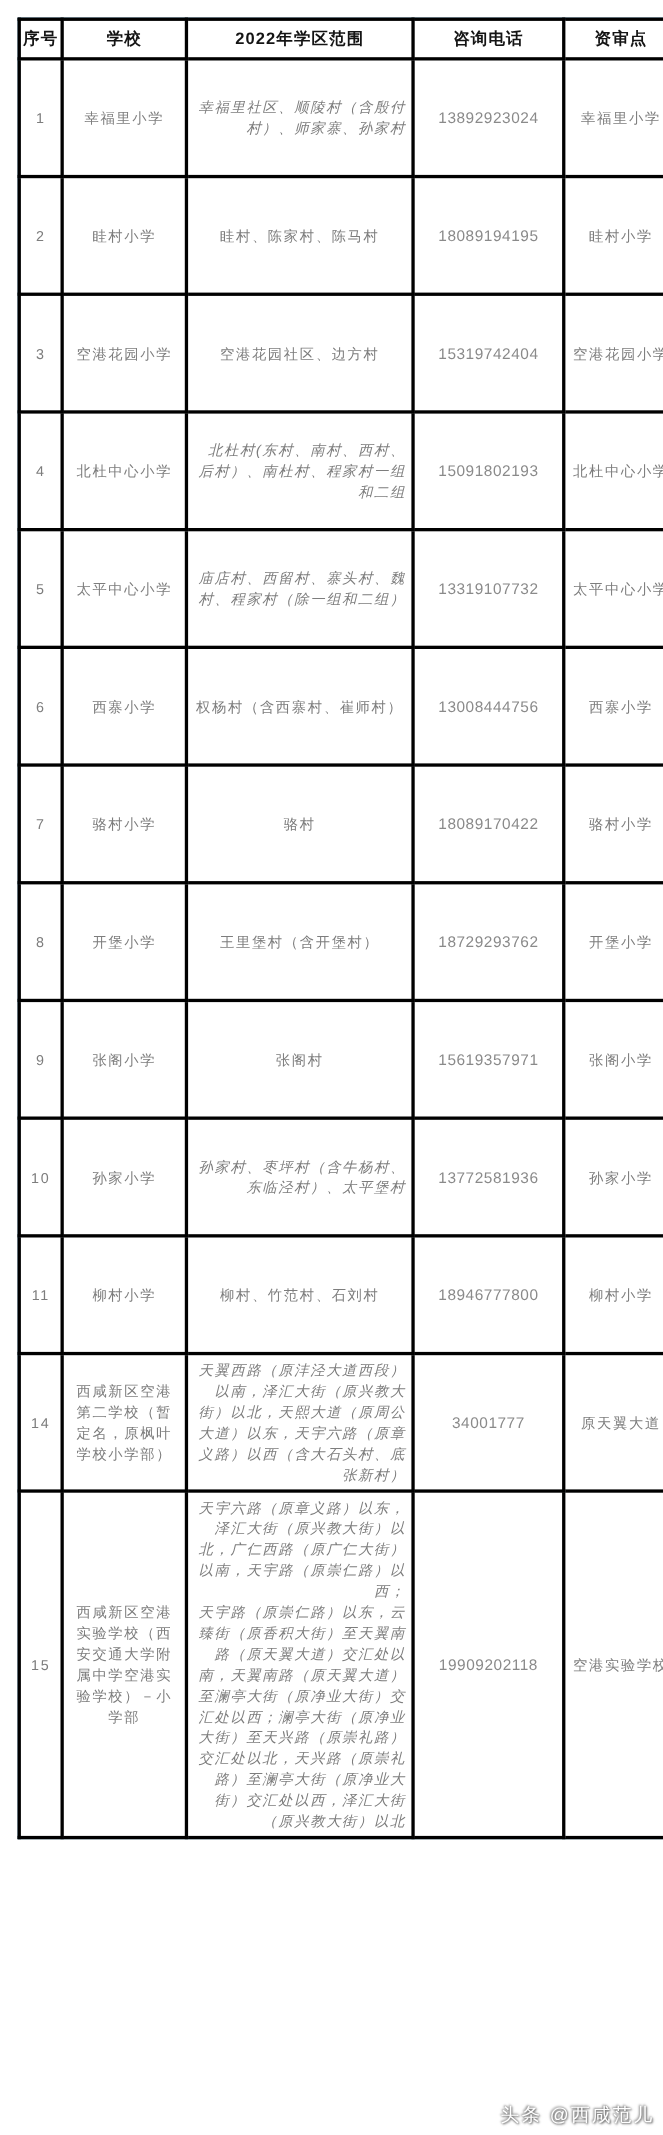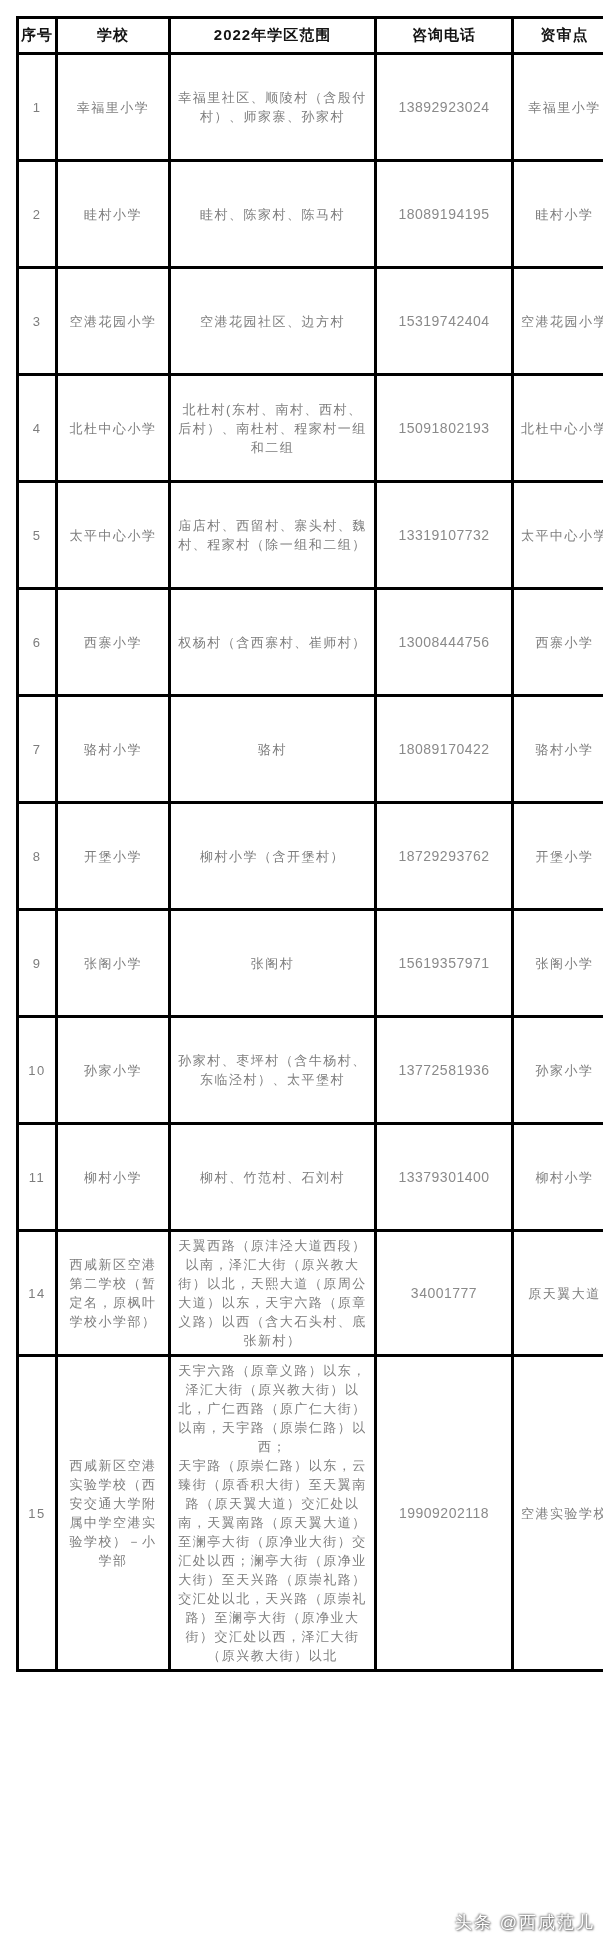--- a/index.html
+++ b/index.html
@@ -53,21 +53,22 @@
     font-size: 13px;
     line-height: 19px;
     letter-spacing: 1.5px;
     text-align: center;
     padding: 4px 5px;
   }
   .district-table td.range {
     white-space: pre-line;
   }
   .district-table td.range.long {
-    text-align: center;
+    text-align: right;
+    font-style: italic;
   }
   .district-table td.phone {
     font-size: 14px;
     letter-spacing: 0.5px;
     color: #8a8a8a;
   }
   .watermark {
     position: absolute;
     right: 8px;
     bottom: 7px;
@@ -145,21 +146,21 @@
         <tr>
           <td>7</td>
           <td>骆村小学</td>
           <td class="range">骆村</td>
           <td class="phone">18089170422</td>
           <td>骆村小学</td>
         </tr>
         <tr>
           <td>8</td>
           <td>开堡小学</td>
-          <td class="range">柳村小学（含开堡村）</td>
+          <td class="range">王里堡村（含开堡村）</td>
           <td class="phone">18729293762</td>
           <td>开堡小学</td>
         </tr>
         <tr>
           <td>9</td>
           <td>张阁小学</td>
           <td class="range">张阁村</td>
           <td class="phone">15619357971</td>
           <td>张阁小学</td>
         </tr>
@@ -167,21 +168,21 @@
           <td>10</td>
           <td>孙家小学</td>
           <td class="range long">孙家村、枣坪村（含牛杨村、东临泾村）、太平堡村</td>
           <td class="phone">13772581936</td>
           <td>孙家小学</td>
         </tr>
         <tr>
           <td>11</td>
           <td>柳村小学</td>
           <td class="range">柳村、竹范村、石刘村</td>
-          <td class="phone">13379301400</td>
+          <td class="phone">18946777800</td>
           <td>柳村小学</td>
         </tr>
         <tr>
           <td>14</td>
           <td>西咸新区空港第二学校（暂定名，原枫叶学校小学部）</td>
           <td class="range long">天翼西路（原沣泾大道西段）以南，泽汇大街（原兴教大街）以北，天熙大道（原周公大道）以东，天宇六路（原章义路）以西（含大石头村、底张新村）</td>
           <td class="phone">34001777</td>
           <td>原天翼大道</td>
         </tr>
         <tr>

